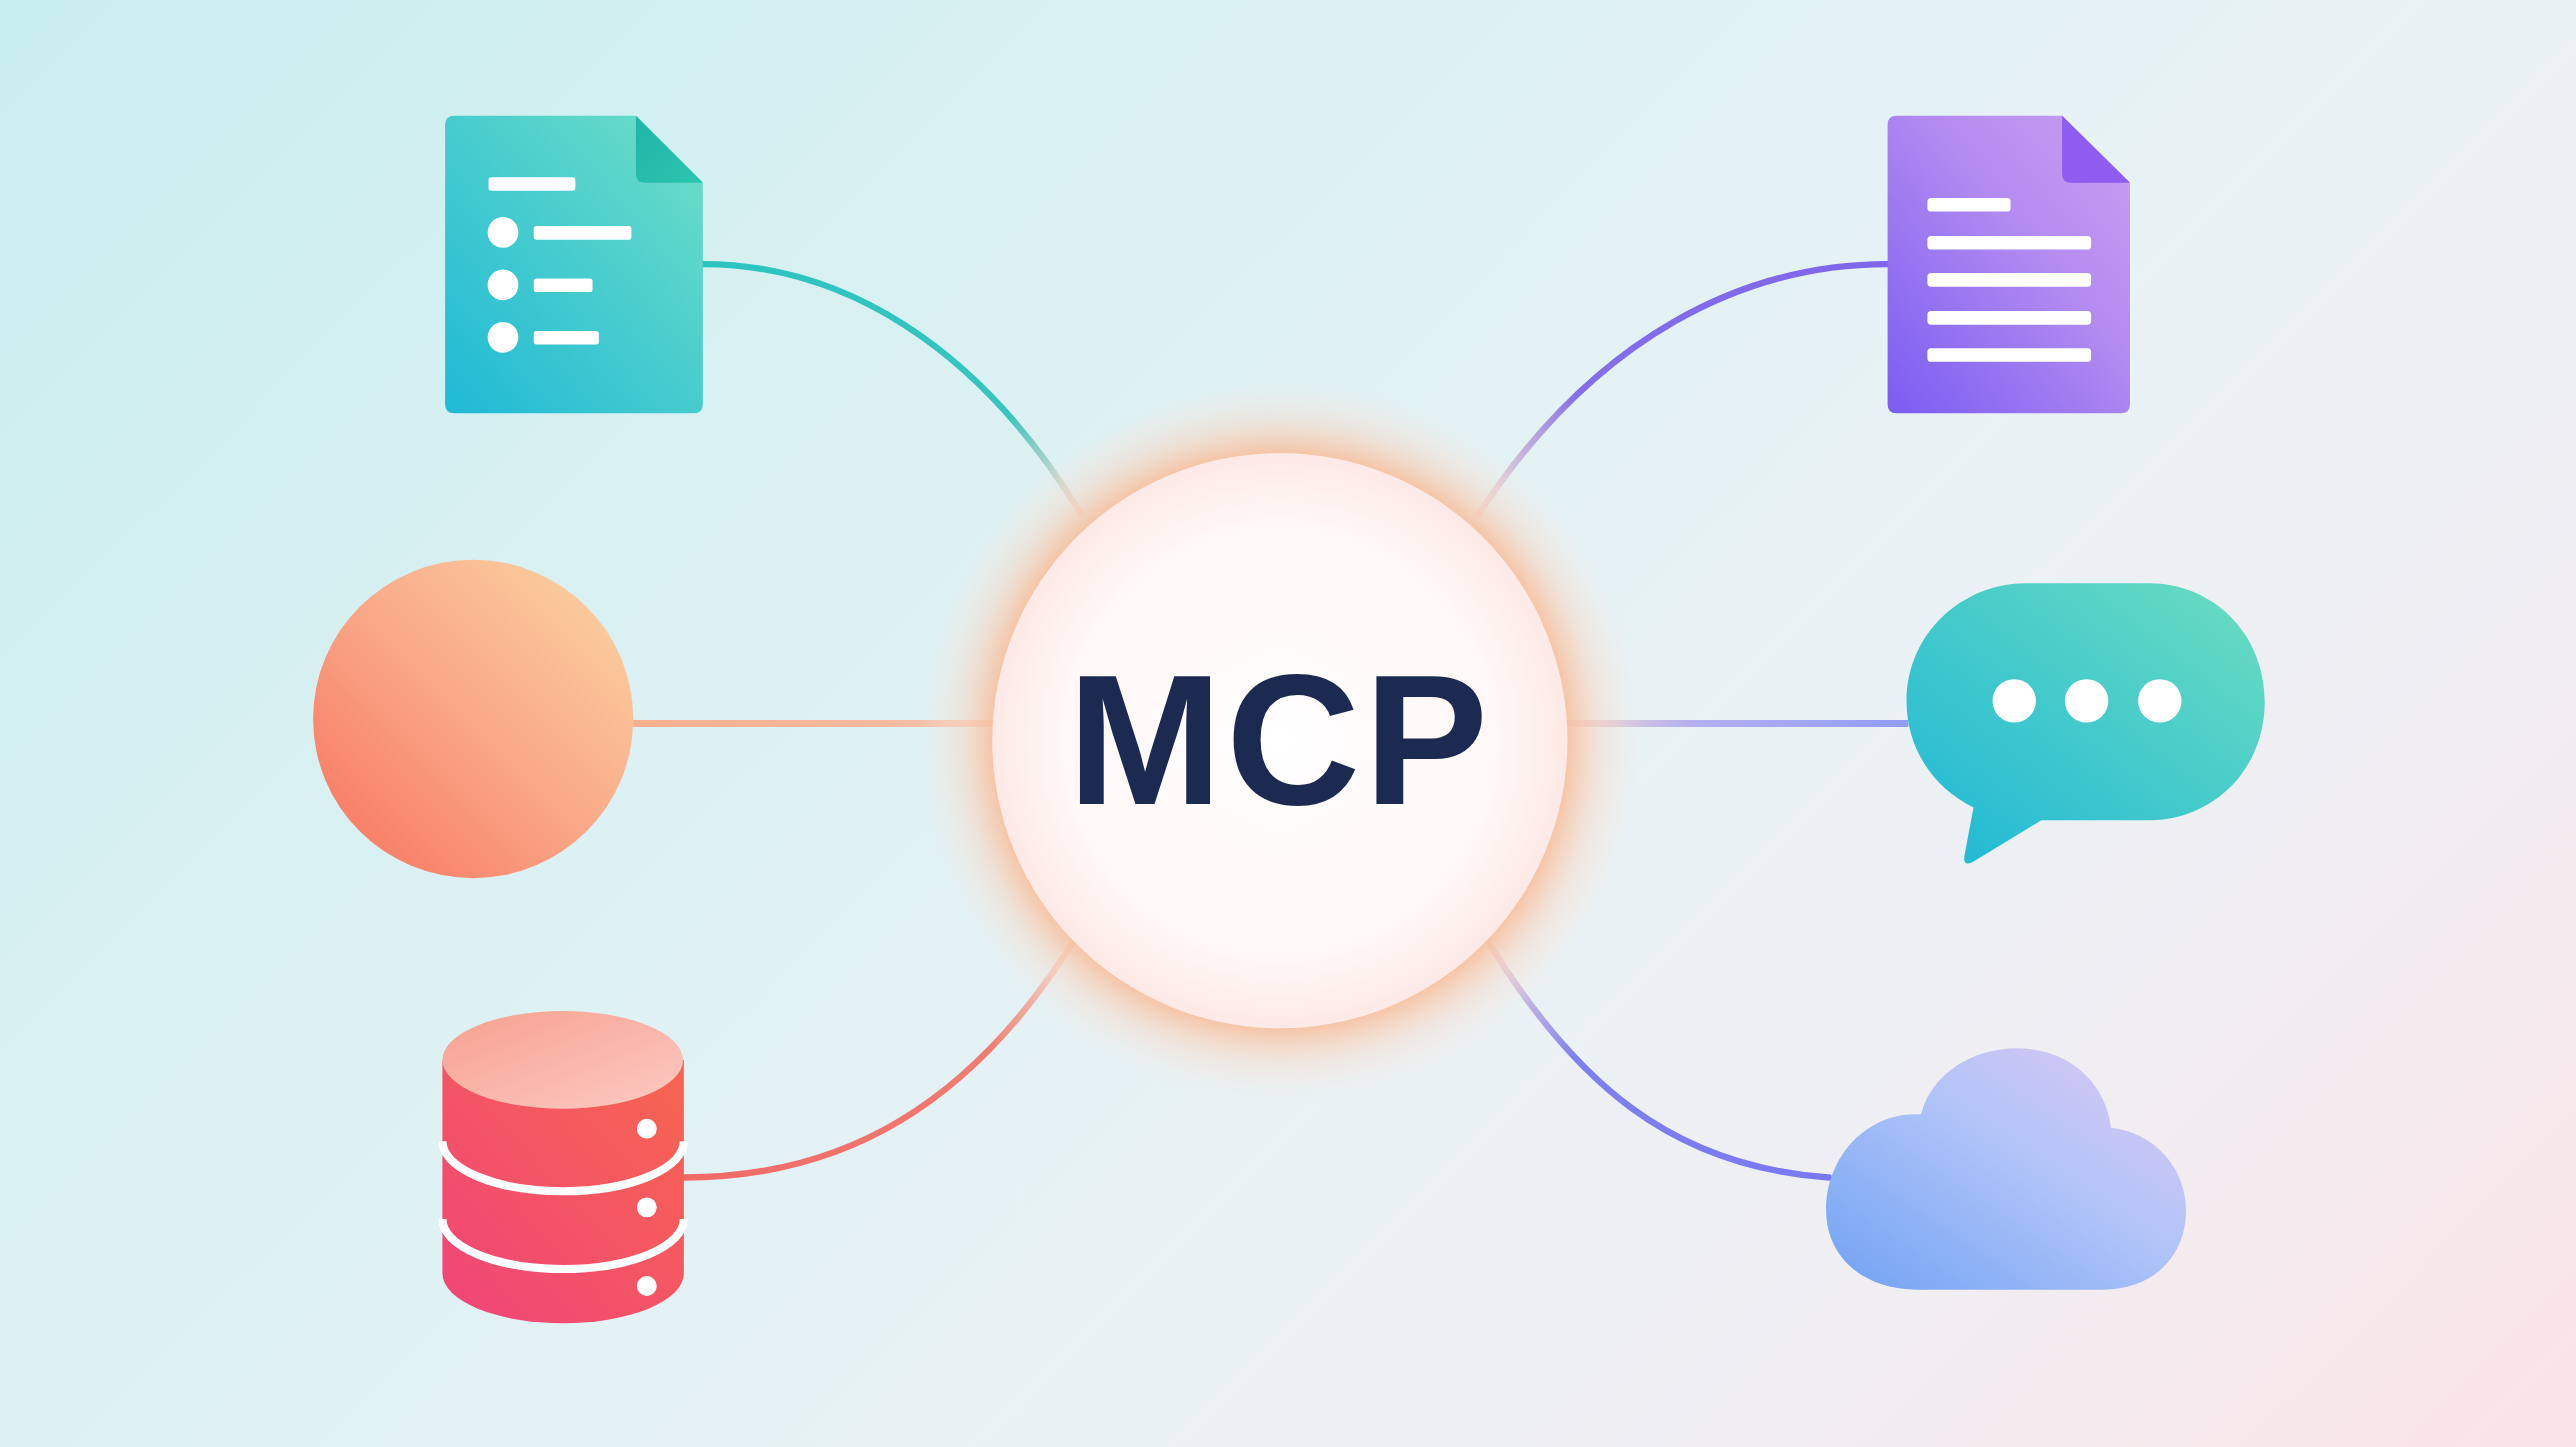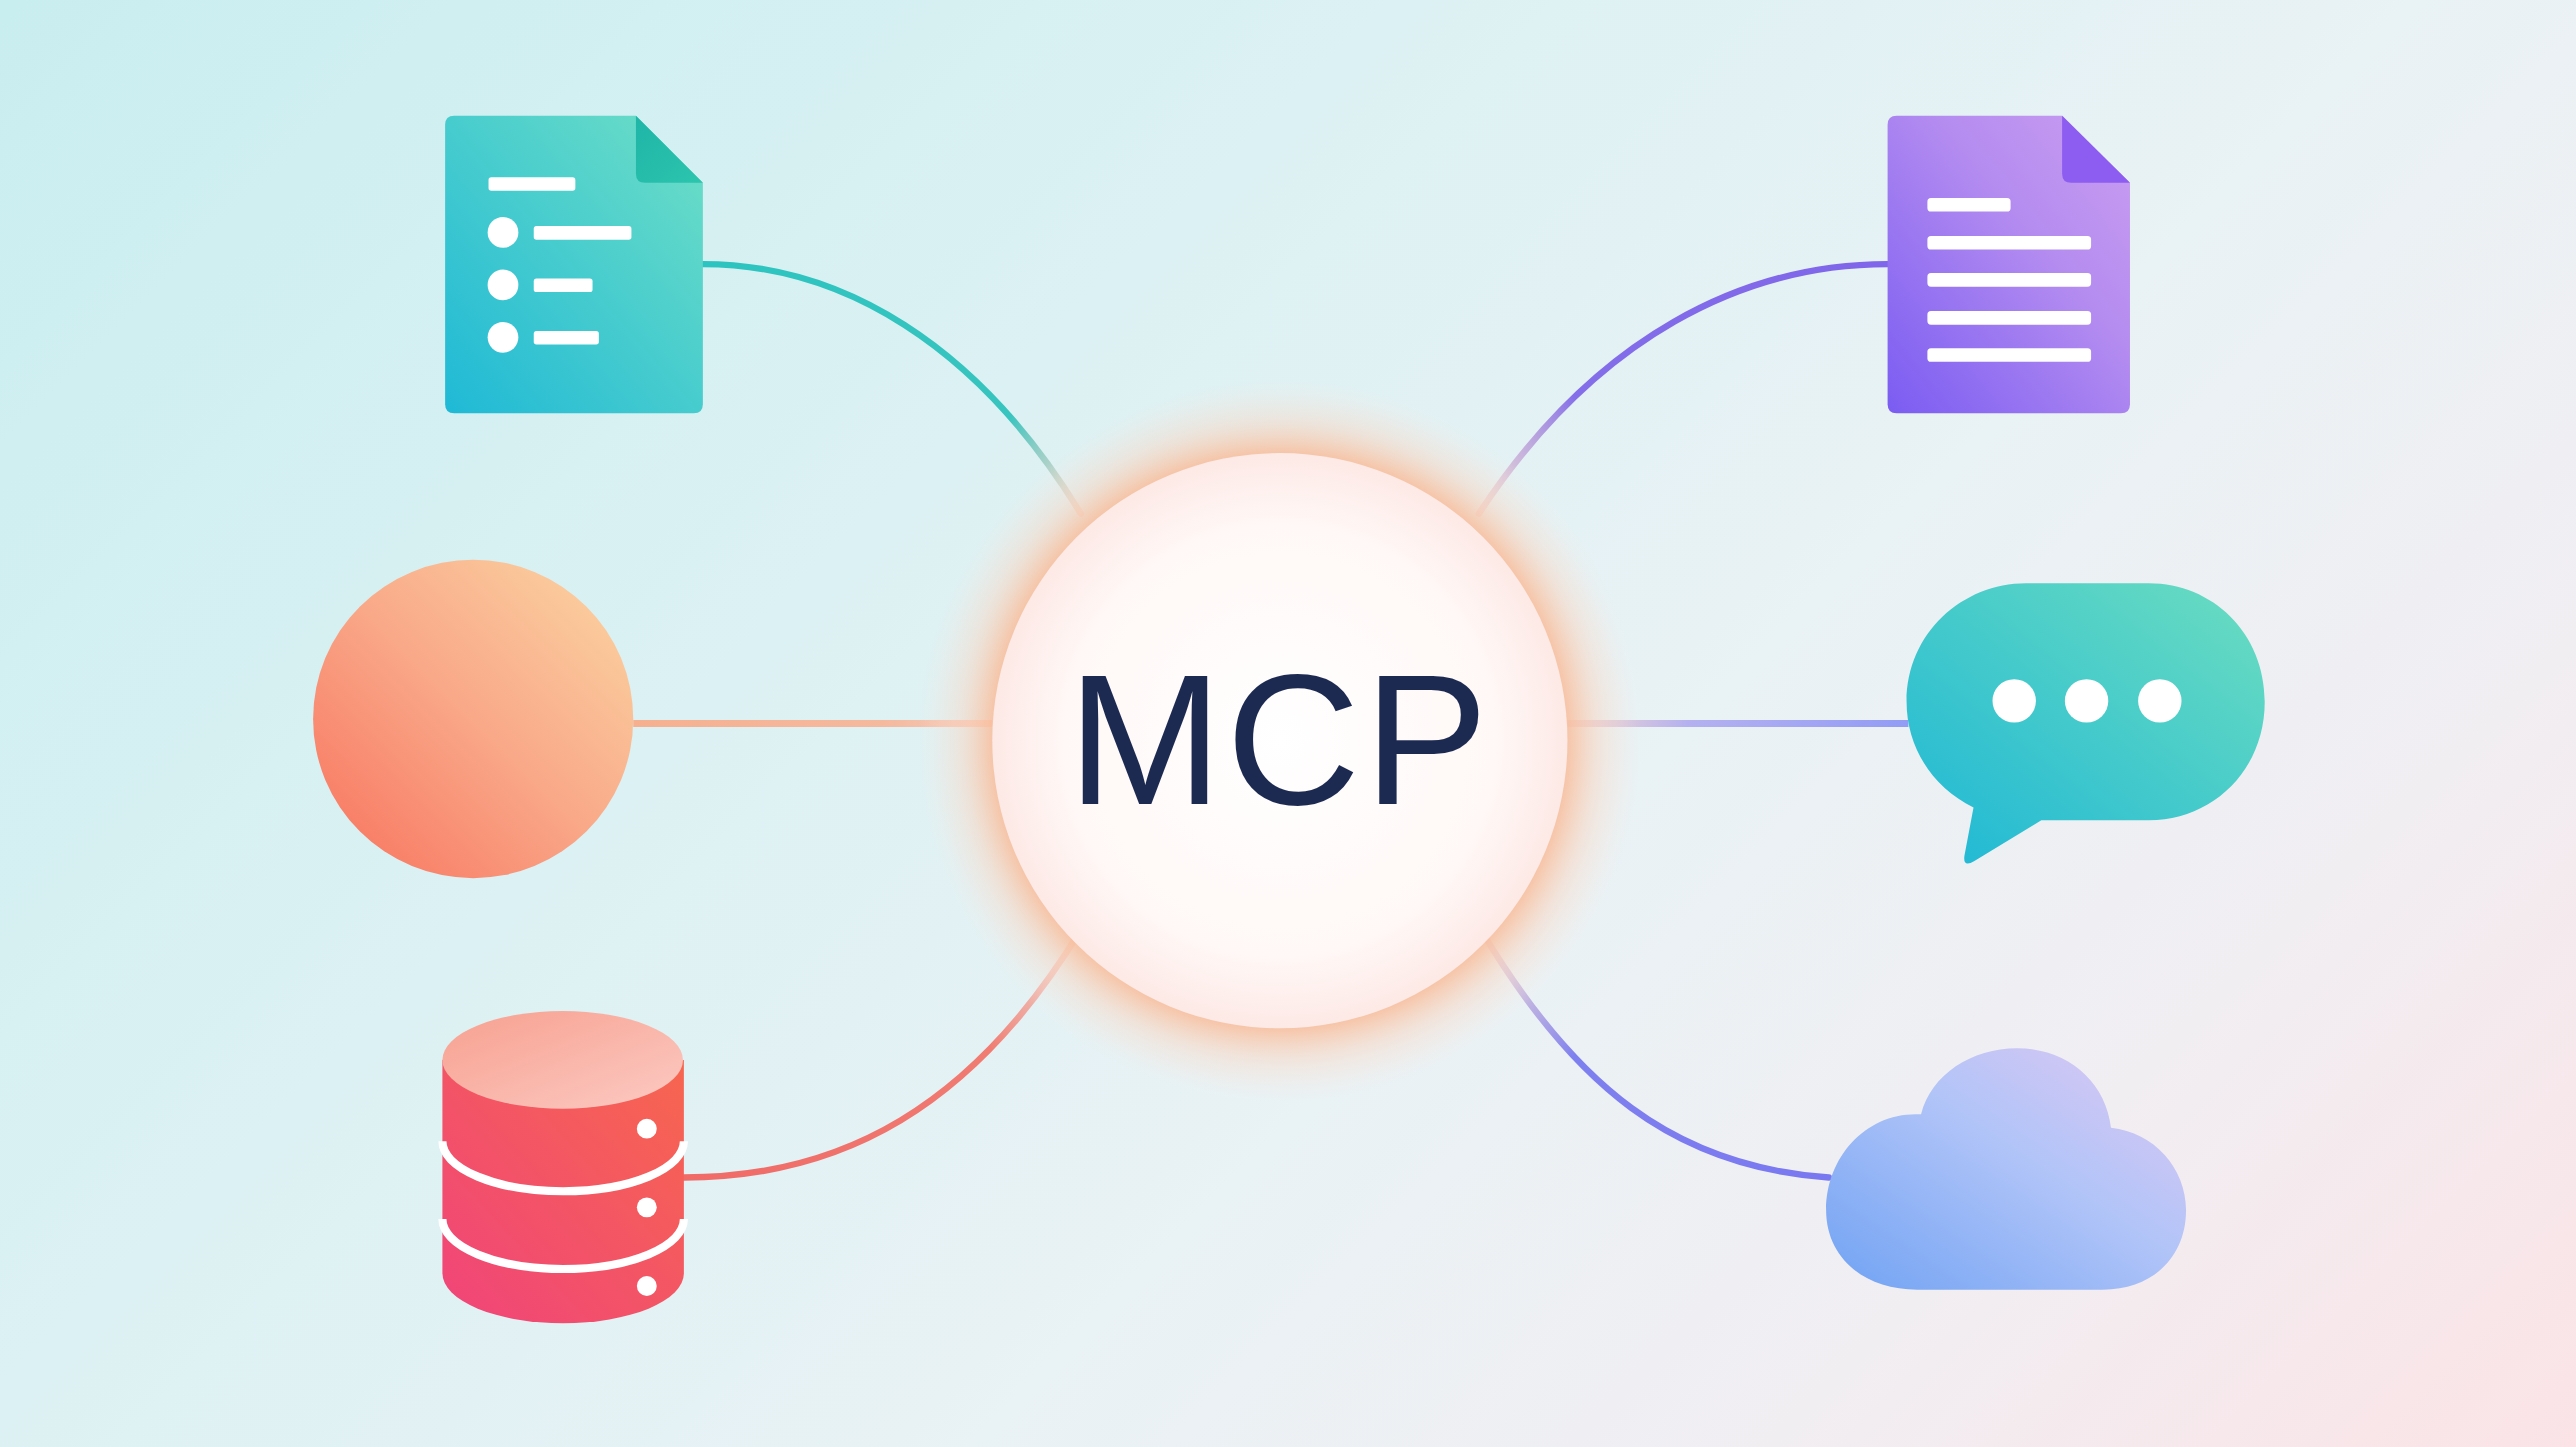--- a/index.html
+++ b/index.html
@@ -5,21 +5,21 @@
   html, body { margin: 0; padding: 0; }
   body {
     width: 2576px; height: 1447px; overflow: hidden; position: relative;
     background: linear-gradient(135deg, #c9eef0 0%, #dcf1f3 35%, #e9f2f5 60%, #f1eef2 80%, #fbe3e6 100%);
     font-family: "Liberation Sans", sans-serif;
   }
   #canvas { position: absolute; left: 0; top: 0; width: 2576px; height: 1447px; }
   .hub-label {
     position: absolute; left: 992px; top: 452px; width: 575px; height: 575px;
     display: flex; align-items: center; justify-content: center;
-    font-family: "Liberation Sans", sans-serif; font-weight: 400;
+    font-family: "Liberation Sans", sans-serif; font-weight: 700;
     font-size: 186px; letter-spacing: 3.6px; color: #1c2a52;
     pointer-events: none;
   }
 </style>
 </head>
 <body>
 
 <svg id="canvas" viewBox="0 0 2848 1600" xmlns="http://www.w3.org/2000/svg">
   <defs>
     <linearGradient id="gTeal" x1="0" y1="1" x2="1" y2="0">

